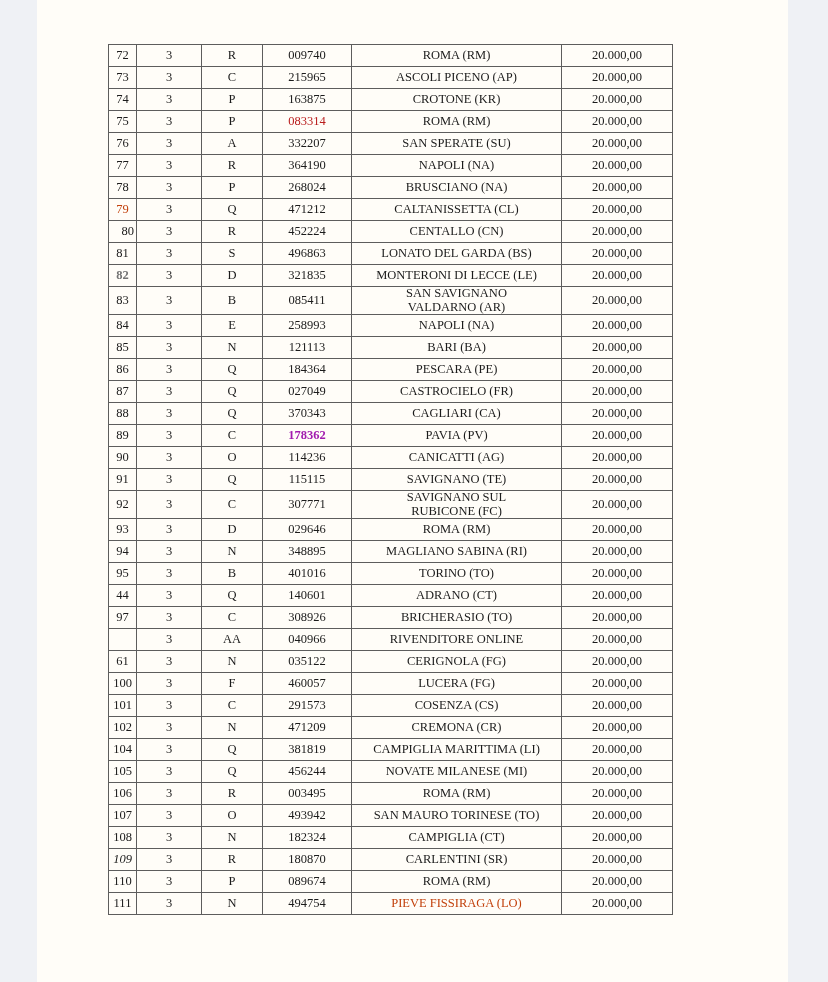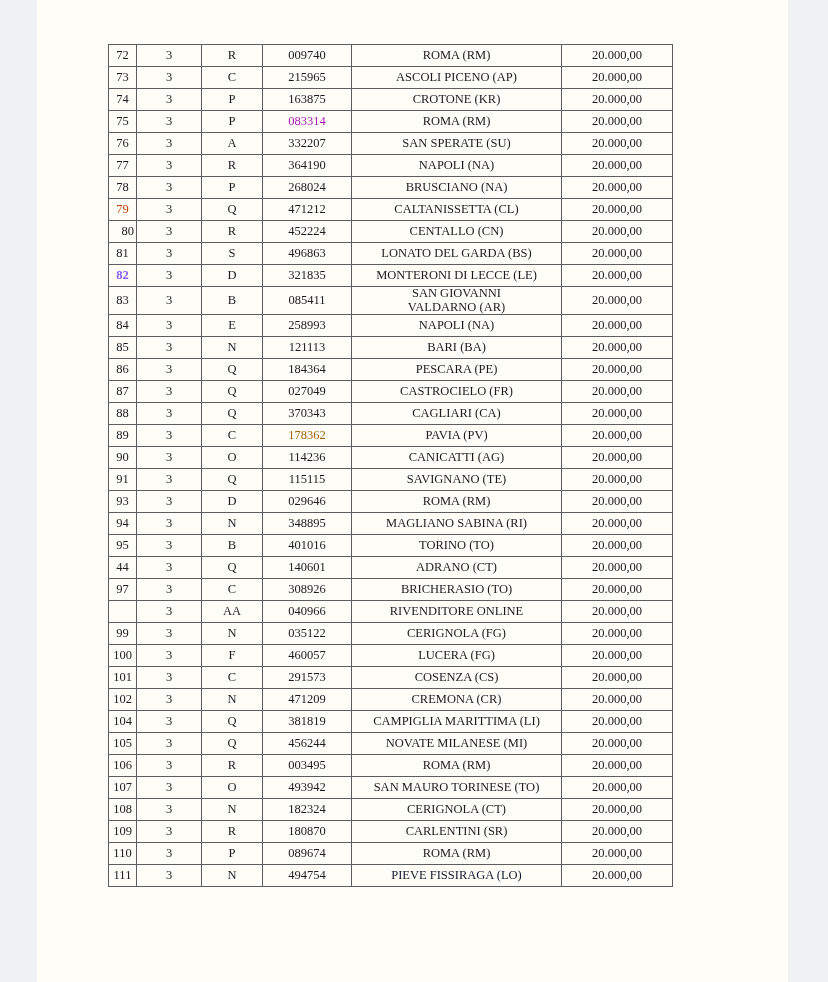--- a/index.html
+++ b/index.html
@@ -85,21 +85,21 @@
         <td class="c1" style="border-color: rgb(93, 93, 93); color: rgb(27, 27, 27);">3</td>
         <td class="c2" style="border-color: rgb(93, 93, 93); color: rgb(27, 27, 27);">P</td>
         <td class="c3" style="border-color: rgb(93, 93, 93); color: rgb(27, 27, 27);">163875</td>
         <td class="c4" style="border-color: rgb(93, 93, 93); color: rgb(27, 27, 27);">CROTONE (KR)</td>
         <td class="c5" style="border-color: rgb(93, 93, 93); color: rgb(27, 27, 27);">20.000,00</td>
       </tr>
       <tr>
         <td class="c0" style="border-color: rgb(93, 93, 93); color: rgb(27, 27, 27);">75</td>
         <td class="c1" style="border-color: rgb(93, 93, 93); color: rgb(27, 27, 27);">3</td>
         <td class="c2" style="border-color: rgb(93, 93, 93); color: rgb(27, 27, 27);">P</td>
-        <td class="c3" style="border-color: rgb(93, 93, 93); color: #a21caf;">083314</td>
+        <td class="c3" style="border-color: rgb(93, 93, 93); color: #b91c1c;">083314</td>
         <td class="c4" style="border-color: rgb(93, 93, 93); color: rgb(27, 27, 27);">ROMA (RM)</td>
         <td class="c5" style="border-color: rgb(93, 93, 93); color: rgb(27, 27, 27);">20.000,00</td>
       </tr>
       <tr>
         <td class="c0" style="border-color: rgb(93, 93, 93); color: rgb(27, 27, 27);">76</td>
         <td class="c1" style="border-color: rgb(93, 93, 93); color: rgb(27, 27, 27);">3</td>
         <td class="c2" style="border-color: rgb(93, 93, 93); color: rgb(27, 27, 27);">A</td>
         <td class="c3" style="border-color: rgb(93, 93, 93); color: rgb(27, 27, 27);">332207</td>
         <td class="c4" style="border-color: rgb(93, 93, 93); color: rgb(27, 27, 27);">SAN SPERATE (SU)</td>
         <td class="c5" style="border-color: rgb(93, 93, 93); color: rgb(27, 27, 27);">20.000,00</td>
@@ -138,33 +138,33 @@
       </tr>
       <tr>
         <td class="c0" style="border-color: rgb(93, 93, 93); color: rgb(27, 27, 27);">81</td>
         <td class="c1" style="border-color: rgb(93, 93, 93); color: rgb(27, 27, 27);">3</td>
         <td class="c2" style="border-color: rgb(93, 93, 93); color: rgb(27, 27, 27);">S</td>
         <td class="c3" style="border-color: rgb(93, 93, 93); color: rgb(27, 27, 27);">496863</td>
         <td class="c4" style="border-color: rgb(93, 93, 93); color: rgb(27, 27, 27);">LONATO DEL GARDA (BS)</td>
         <td class="c5" style="border-color: rgb(93, 93, 93); color: rgb(27, 27, 27);">20.000,00</td>
       </tr>
       <tr>
-        <td class="c0" style="border-color: rgb(93, 93, 93); color: #8b5cf6; font-weight: bold;">82</td>
+        <td class="c0" style="border-color: rgb(93, 93, 93); color: #737373; font-weight: bold;">82</td>
         <td class="c1" style="border-color: rgb(93, 93, 93); color: rgb(27, 27, 27);">3</td>
         <td class="c2" style="border-color: rgb(93, 93, 93); color: rgb(27, 27, 27);">D</td>
         <td class="c3" style="border-color: rgb(93, 93, 93); color: rgb(27, 27, 27);">321835</td>
         <td class="c4" style="border-color: rgb(93, 93, 93); color: rgb(27, 27, 27);">MONTERONI DI LECCE (LE)</td>
         <td class="c5" style="border-color: rgb(93, 93, 93); color: rgb(27, 27, 27);">20.000,00</td>
       </tr>
       <tr>
         <td class="c0" style="border-color: rgb(93, 93, 93); color: rgb(27, 27, 27);">83</td>
         <td class="c1" style="border-color: rgb(93, 93, 93); color: rgb(27, 27, 27);">3</td>
         <td class="c2" style="border-color: rgb(93, 93, 93); color: rgb(27, 27, 27);">B</td>
         <td class="c3" style="border-color: rgb(93, 93, 93); color: rgb(27, 27, 27);">085411</td>
-        <td class="c4" style="border-color: rgb(93, 93, 93); color: rgb(27, 27, 27);">SAN GIOVANNI
+        <td class="c4" style="border-color: rgb(93, 93, 93); color: rgb(27, 27, 27);">SAN SAVIGNANO
 VALDARNO (AR)</td>
         <td class="c5" style="border-color: rgb(93, 93, 93); color: rgb(27, 27, 27);">20.000,00</td>
       </tr>
       <tr>
         <td class="c0" style="border-color: rgb(93, 93, 93); color: rgb(27, 27, 27);">84</td>
         <td class="c1" style="border-color: rgb(93, 93, 93); color: rgb(27, 27, 27);">3</td>
         <td class="c2" style="border-color: rgb(93, 93, 93); color: rgb(27, 27, 27);">E</td>
         <td class="c3" style="border-color: rgb(93, 93, 93); color: rgb(27, 27, 27);">258993</td>
         <td class="c4" style="border-color: rgb(93, 93, 93); color: rgb(27, 27, 27);">NAPOLI (NA)</td>
         <td class="c5" style="border-color: rgb(93, 93, 93); color: rgb(27, 27, 27);">20.000,00</td>
@@ -198,41 +198,50 @@
         <td class="c1" style="border-color: rgb(93, 93, 93); color: rgb(27, 27, 27);">3</td>
         <td class="c2" style="border-color: rgb(93, 93, 93); color: rgb(27, 27, 27);">Q</td>
         <td class="c3" style="border-color: rgb(93, 93, 93); color: rgb(27, 27, 27);">370343</td>
         <td class="c4" style="border-color: rgb(93, 93, 93); color: rgb(27, 27, 27);">CAGLIARI (CA)</td>
         <td class="c5" style="border-color: rgb(93, 93, 93); color: rgb(27, 27, 27);">20.000,00</td>
       </tr>
       <tr>
         <td class="c0" style="border-color: rgb(93, 93, 93); color: rgb(27, 27, 27);">89</td>
         <td class="c1" style="border-color: rgb(93, 93, 93); color: rgb(27, 27, 27);">3</td>
         <td class="c2" style="border-color: rgb(93, 93, 93); color: rgb(27, 27, 27);">C</td>
-        <td class="c3" style="border-color: rgb(93, 93, 93); color: #a16207;">178362</td>
+        <td class="c3" style="border-color: rgb(93, 93, 93); color: #a21caf; font-weight: bold;">178362</td>
         <td class="c4" style="border-color: rgb(93, 93, 93); color: rgb(27, 27, 27);">PAVIA (PV)</td>
         <td class="c5" style="border-color: rgb(93, 93, 93); color: rgb(27, 27, 27);">20.000,00</td>
       </tr>
       <tr>
         <td class="c0" style="border-color: rgb(93, 93, 93); color: rgb(27, 27, 27);">90</td>
         <td class="c1" style="border-color: rgb(93, 93, 93); color: rgb(27, 27, 27);">3</td>
         <td class="c2" style="border-color: rgb(93, 93, 93); color: rgb(27, 27, 27);">O</td>
         <td class="c3" style="border-color: rgb(93, 93, 93); color: rgb(27, 27, 27);">114236</td>
         <td class="c4" style="border-color: rgb(93, 93, 93); color: rgb(27, 27, 27);">CANICATTI (AG)</td>
         <td class="c5" style="border-color: rgb(93, 93, 93); color: rgb(27, 27, 27);">20.000,00</td>
       </tr>
       <tr>
         <td class="c0" style="border-color: rgb(93, 93, 93); color: rgb(27, 27, 27);">91</td>
         <td class="c1" style="border-color: rgb(93, 93, 93); color: rgb(27, 27, 27);">3</td>
         <td class="c2" style="border-color: rgb(93, 93, 93); color: rgb(27, 27, 27);">Q</td>
         <td class="c3" style="border-color: rgb(93, 93, 93); color: rgb(27, 27, 27);">115115</td>
         <td class="c4" style="border-color: rgb(93, 93, 93); color: rgb(27, 27, 27);">SAVIGNANO (TE)</td>
         <td class="c5" style="border-color: rgb(93, 93, 93); color: rgb(27, 27, 27);">20.000,00</td>
       </tr>
       <tr>
+        <td class="c0" style="border-color: rgb(93, 93, 93); color: rgb(27, 27, 27);">92</td>
+        <td class="c1" style="border-color: rgb(93, 93, 93); color: rgb(27, 27, 27);">3</td>
+        <td class="c2" style="border-color: rgb(93, 93, 93); color: rgb(27, 27, 27);">C</td>
+        <td class="c3" style="border-color: rgb(93, 93, 93); color: rgb(27, 27, 27);">307771</td>
+        <td class="c4" style="border-color: rgb(93, 93, 93); color: rgb(27, 27, 27);">SAVIGNANO SUL
+RUBICONE (FC)</td>
+        <td class="c5" style="border-color: rgb(93, 93, 93); color: rgb(27, 27, 27);">20.000,00</td>
+      </tr>
+      <tr>
         <td class="c0" style="border-color: rgb(93, 93, 93); color: rgb(27, 27, 27);">93</td>
         <td class="c1" style="border-color: rgb(93, 93, 93); color: rgb(27, 27, 27);">3</td>
         <td class="c2" style="border-color: rgb(93, 93, 93); color: rgb(27, 27, 27);">D</td>
         <td class="c3" style="border-color: rgb(93, 93, 93); color: rgb(27, 27, 27);">029646</td>
         <td class="c4" style="border-color: rgb(93, 93, 93); color: rgb(27, 27, 27);">ROMA (RM)</td>
         <td class="c5" style="border-color: rgb(93, 93, 93); color: rgb(27, 27, 27);">20.000,00</td>
       </tr>
       <tr>
         <td class="c0" style="border-color: rgb(93, 93, 93); color: rgb(27, 27, 27);">94</td>
         <td class="c1" style="border-color: rgb(93, 93, 93); color: rgb(27, 27, 27);">3</td>
@@ -267,21 +276,21 @@
       </tr>
       <tr>
         <td class="c0" style="border-color: rgb(93, 93, 93); color: rgb(27, 27, 27); padding-left: 27px;">98</td>
         <td class="c1" style="border-color: rgb(93, 93, 93); color: rgb(27, 27, 27);">3</td>
         <td class="c2" style="border-color: rgb(93, 93, 93); color: rgb(27, 27, 27);">AA</td>
         <td class="c3" style="border-color: rgb(93, 93, 93); color: rgb(27, 27, 27);">040966</td>
         <td class="c4" style="border-color: rgb(93, 93, 93); color: rgb(27, 27, 27);">RIVENDITORE ONLINE</td>
         <td class="c5" style="border-color: rgb(93, 93, 93); color: rgb(27, 27, 27);">20.000,00</td>
       </tr>
       <tr>
-        <td class="c0" style="border-color: rgb(93, 93, 93); color: rgb(27, 27, 27);">99</td>
+        <td class="c0" style="border-color: rgb(93, 93, 93); color: rgb(27, 27, 27);">61</td>
         <td class="c1" style="border-color: rgb(93, 93, 93); color: rgb(27, 27, 27);">3</td>
         <td class="c2" style="border-color: rgb(93, 93, 93); color: rgb(27, 27, 27);">N</td>
         <td class="c3" style="border-color: rgb(93, 93, 93); color: rgb(27, 27, 27);">035122</td>
         <td class="c4" style="border-color: rgb(93, 93, 93); color: rgb(27, 27, 27);">CERIGNOLA (FG)</td>
         <td class="c5" style="border-color: rgb(93, 93, 93); color: rgb(27, 27, 27);">20.000,00</td>
       </tr>
       <tr>
         <td class="c0" style="border-color: rgb(93, 93, 93); color: rgb(27, 27, 27);">100</td>
         <td class="c1" style="border-color: rgb(93, 93, 93); color: rgb(27, 27, 27);">3</td>
         <td class="c2" style="border-color: rgb(93, 93, 93); color: rgb(27, 27, 27);">F</td>
@@ -335,41 +344,41 @@
         <td class="c2" style="border-color: rgb(93, 93, 93); color: rgb(27, 27, 27);">O</td>
         <td class="c3" style="border-color: rgb(93, 93, 93); color: rgb(27, 27, 27);">493942</td>
         <td class="c4" style="border-color: rgb(93, 93, 93); color: rgb(27, 27, 27);">SAN MAURO TORINESE (TO)</td>
         <td class="c5" style="border-color: rgb(93, 93, 93); color: rgb(27, 27, 27);">20.000,00</td>
       </tr>
       <tr>
         <td class="c0" style="border-color: rgb(93, 93, 93); color: rgb(27, 27, 27);">108</td>
         <td class="c1" style="border-color: rgb(93, 93, 93); color: rgb(27, 27, 27);">3</td>
         <td class="c2" style="border-color: rgb(93, 93, 93); color: rgb(27, 27, 27);">N</td>
         <td class="c3" style="border-color: rgb(93, 93, 93); color: rgb(27, 27, 27);">182324</td>
-        <td class="c4" style="border-color: rgb(93, 93, 93); color: rgb(27, 27, 27);">CERIGNOLA (CT)</td>
-        <td class="c5" style="border-color: rgb(93, 93, 93); color: rgb(27, 27, 27);">20.000,00</td>
-      </tr>
-      <tr>
-        <td class="c0" style="border-color: rgb(93, 93, 93); color: rgb(27, 27, 27);">109</td>
+        <td class="c4" style="border-color: rgb(93, 93, 93); color: rgb(27, 27, 27);">CAMPIGLIA (CT)</td>
+        <td class="c5" style="border-color: rgb(93, 93, 93); color: rgb(27, 27, 27);">20.000,00</td>
+      </tr>
+      <tr>
+        <td class="c0" style="border-color: rgb(93, 93, 93); color: rgb(27, 27, 27); font-style: italic;">109</td>
         <td class="c1" style="border-color: rgb(93, 93, 93); color: rgb(27, 27, 27);">3</td>
         <td class="c2" style="border-color: rgb(93, 93, 93); color: rgb(27, 27, 27);">R</td>
         <td class="c3" style="border-color: rgb(93, 93, 93); color: rgb(27, 27, 27);">180870</td>
         <td class="c4" style="border-color: rgb(93, 93, 93); color: rgb(27, 27, 27);">CARLENTINI (SR)</td>
         <td class="c5" style="border-color: rgb(93, 93, 93); color: rgb(27, 27, 27);">20.000,00</td>
       </tr>
       <tr>
         <td class="c0" style="border-color: rgb(93, 93, 93); color: rgb(27, 27, 27);">110</td>
         <td class="c1" style="border-color: rgb(93, 93, 93); color: rgb(27, 27, 27);">3</td>
         <td class="c2" style="border-color: rgb(93, 93, 93); color: rgb(27, 27, 27);">P</td>
         <td class="c3" style="border-color: rgb(93, 93, 93); color: rgb(27, 27, 27);">089674</td>
         <td class="c4" style="border-color: rgb(93, 93, 93); color: rgb(27, 27, 27);">ROMA (RM)</td>
         <td class="c5" style="border-color: rgb(93, 93, 93); color: rgb(27, 27, 27);">20.000,00</td>
       </tr>
       <tr>
         <td class="c0" style="border-color: rgb(93, 93, 93); color: rgb(27, 27, 27);">111</td>
         <td class="c1" style="border-color: rgb(93, 93, 93); color: rgb(27, 27, 27);">3</td>
         <td class="c2" style="border-color: rgb(93, 93, 93); color: rgb(27, 27, 27);">N</td>
         <td class="c3" style="border-color: rgb(93, 93, 93); color: rgb(27, 27, 27);">494754</td>
-        <td class="c4" style="border-color: rgb(93, 93, 93); color: #0f172a;">PIEVE FISSIRAGA (LO)</td>
+        <td class="c4" style="border-color: rgb(93, 93, 93); color: #c2410c;">PIEVE FISSIRAGA (LO)</td>
         <td class="c5" style="border-color: rgb(93, 93, 93); color: rgb(27, 27, 27);">20.000,00</td>
       </tr>
     </tbody>
 </table>
 
 </body></html>

